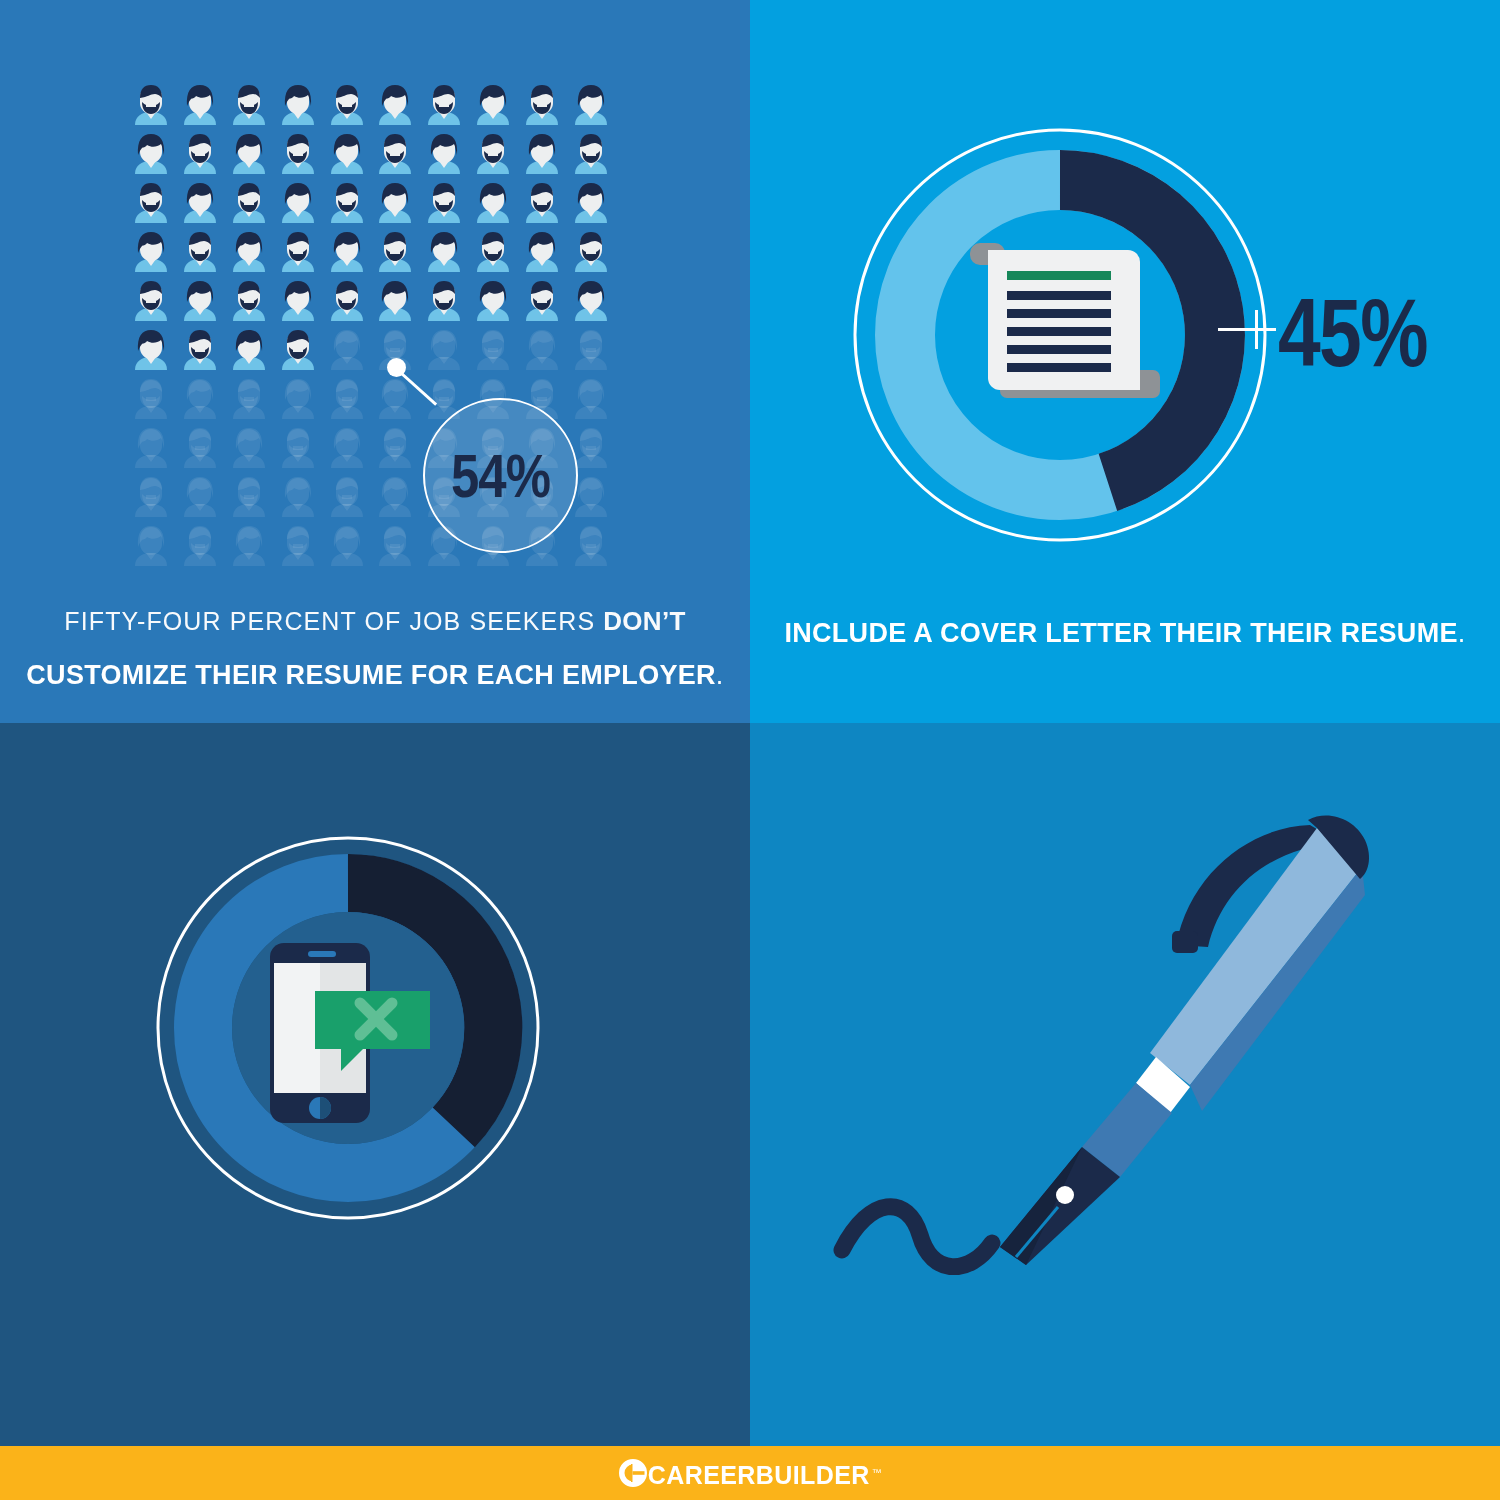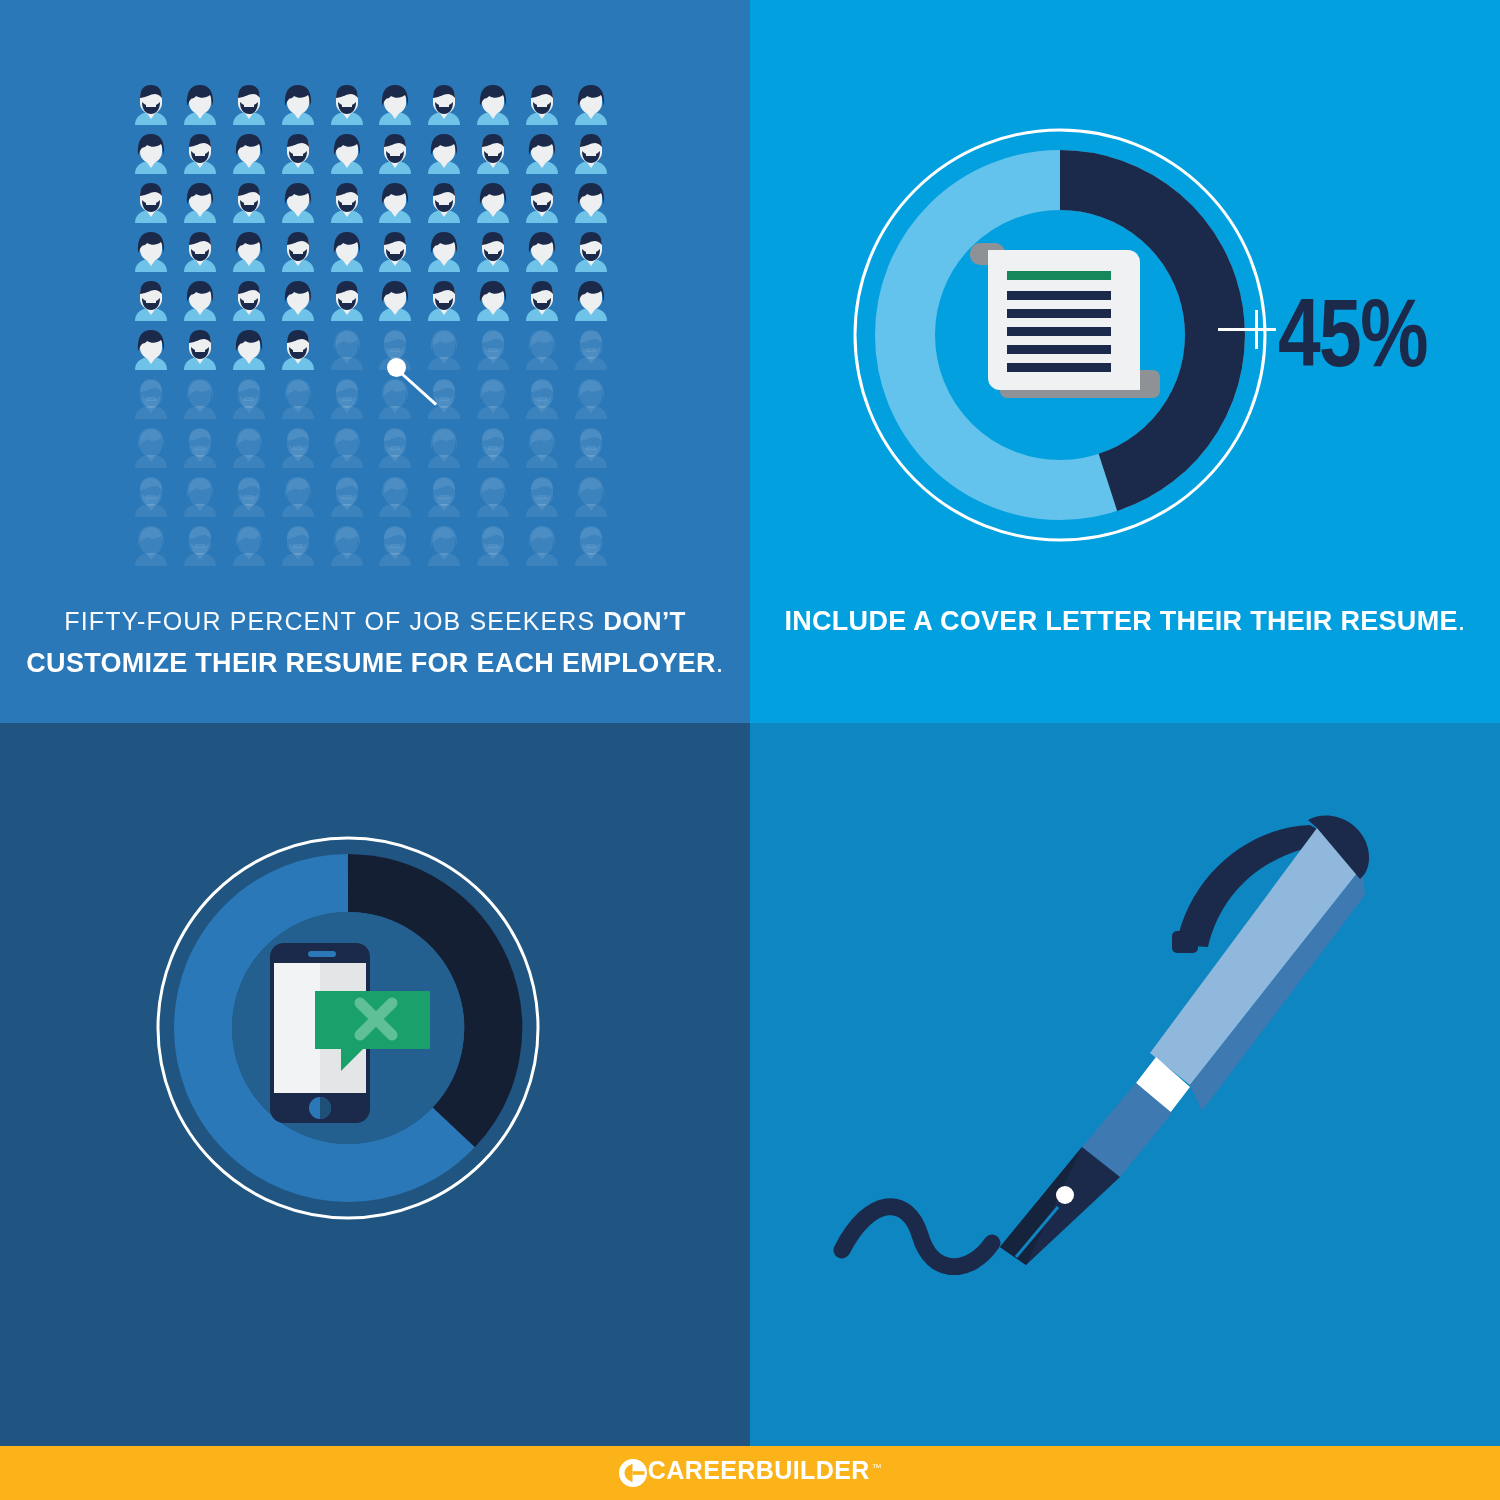--- a/index.html
+++ b/index.html
@@ -20,21 +20,21 @@
 
   
   .caption{
     position:absolute;left:0;width:750px;
     text-align:center;color:#ffffff;
     letter-spacing:.5px;line-height:1.62;
   }
   .caption .ln{display:block;white-space:nowrap;}
   .cap-thin{font-weight:300;font-stretch:condensed;font-size:25px;
             opacity:.97;letter-spacing:1.1px;}
-  .cap-bold{font-weight:bold;font-size:27px;letter-spacing:.3px;}
+  .cap-bold{font-weight:bold;font-size:27px;letter-spacing:.3px;margin-top:12px;}
   .cap-bold .pd{font-weight:300;}
 
   
   #people-grid{
     position:absolute;left:127px;top:78px;
     width:488px;height:490px;
     display:grid;
     grid-template-columns:repeat(10,1fr);
     grid-template-rows:repeat(10,1fr);
   }
@@ -74,21 +74,21 @@
   
   #conn-45-line{position:absolute;left:1218px;top:328px;width:58px;height:3px;background:#fff;}
   #conn-45-tick{position:absolute;left:1255px;top:310px;width:3px;height:39px;background:#fff;}
 
   
   #pen-wrap{position:absolute;left:820px;top:795px;}
 
   
   #footer{position:absolute;left:0;top:1446px;width:1500px;height:54px;
     background:#FBB319;display:flex;align-items:center;justify-content:center;}
-  #logo{display:flex;align-items:flex-start;gap:0;}
+  #logo{display:flex;align-items:flex-end;gap:0;}
   #logo-text{color:#fff;font-size:25px;font-weight:bold;letter-spacing:.4px;
     line-height:1;display:flex;align-items:baseline;}
   #logo-text .lt-thin{font-weight:700;}
   #logo-text .lt-tm{font-size:10px;font-weight:300;margin-left:2px;
     position:relative;top:-8px;}
 </style>
 </head>
 <body>
 
 <div class="page">
@@ -993,20 +993,23 @@
             <path d="M9 16 a11 11 0 0 1 22 0 v6 a11 11 0 0 1 -22 0 z" fill="rgba(255,255,255,0.085)"></path>
             <path d="M9 17 c0 -9 4 -13 11 -13 s11 4 11 13 c0 0 -3 -4 -7 -4 c-5 0 -7 3 -15 4 z" fill="rgba(255,255,255,0.085)"></path>
             <path d="M11 21 c0 8 4 12 9 12 s9 -4 9 -12 c-3 3 -6 4 -9 4 s-6 -1 -9 -4 z" fill="rgba(255,255,255,0.085)"></path>
             <path d="M15 22 h10 v4 h-10 z" fill="rgba(255,255,255,0.085)"></path>
           </svg>
         </div>
       </div>
 
     <div id="dot-54"></div>
     <div id="line-54"></div>
+    <div id="badge-54">
+      <span class="pct">54%</span>
+    </div>
 
     <div class="caption" style="top:600px;">
       <span class="ln cap-thin">
         <span>FIFTY-FOUR PERCENT OF JOB SEEKERS</span>
         <span class="cap-bold" style="font-size:26px;">DON’T</span>
       </span>
       <span class="ln cap-bold">
         <span>CUSTOMIZE THEIR RESUME FOR EACH EMPLOYER</span><span class="pd">.</span>
       </span>
     </div>

